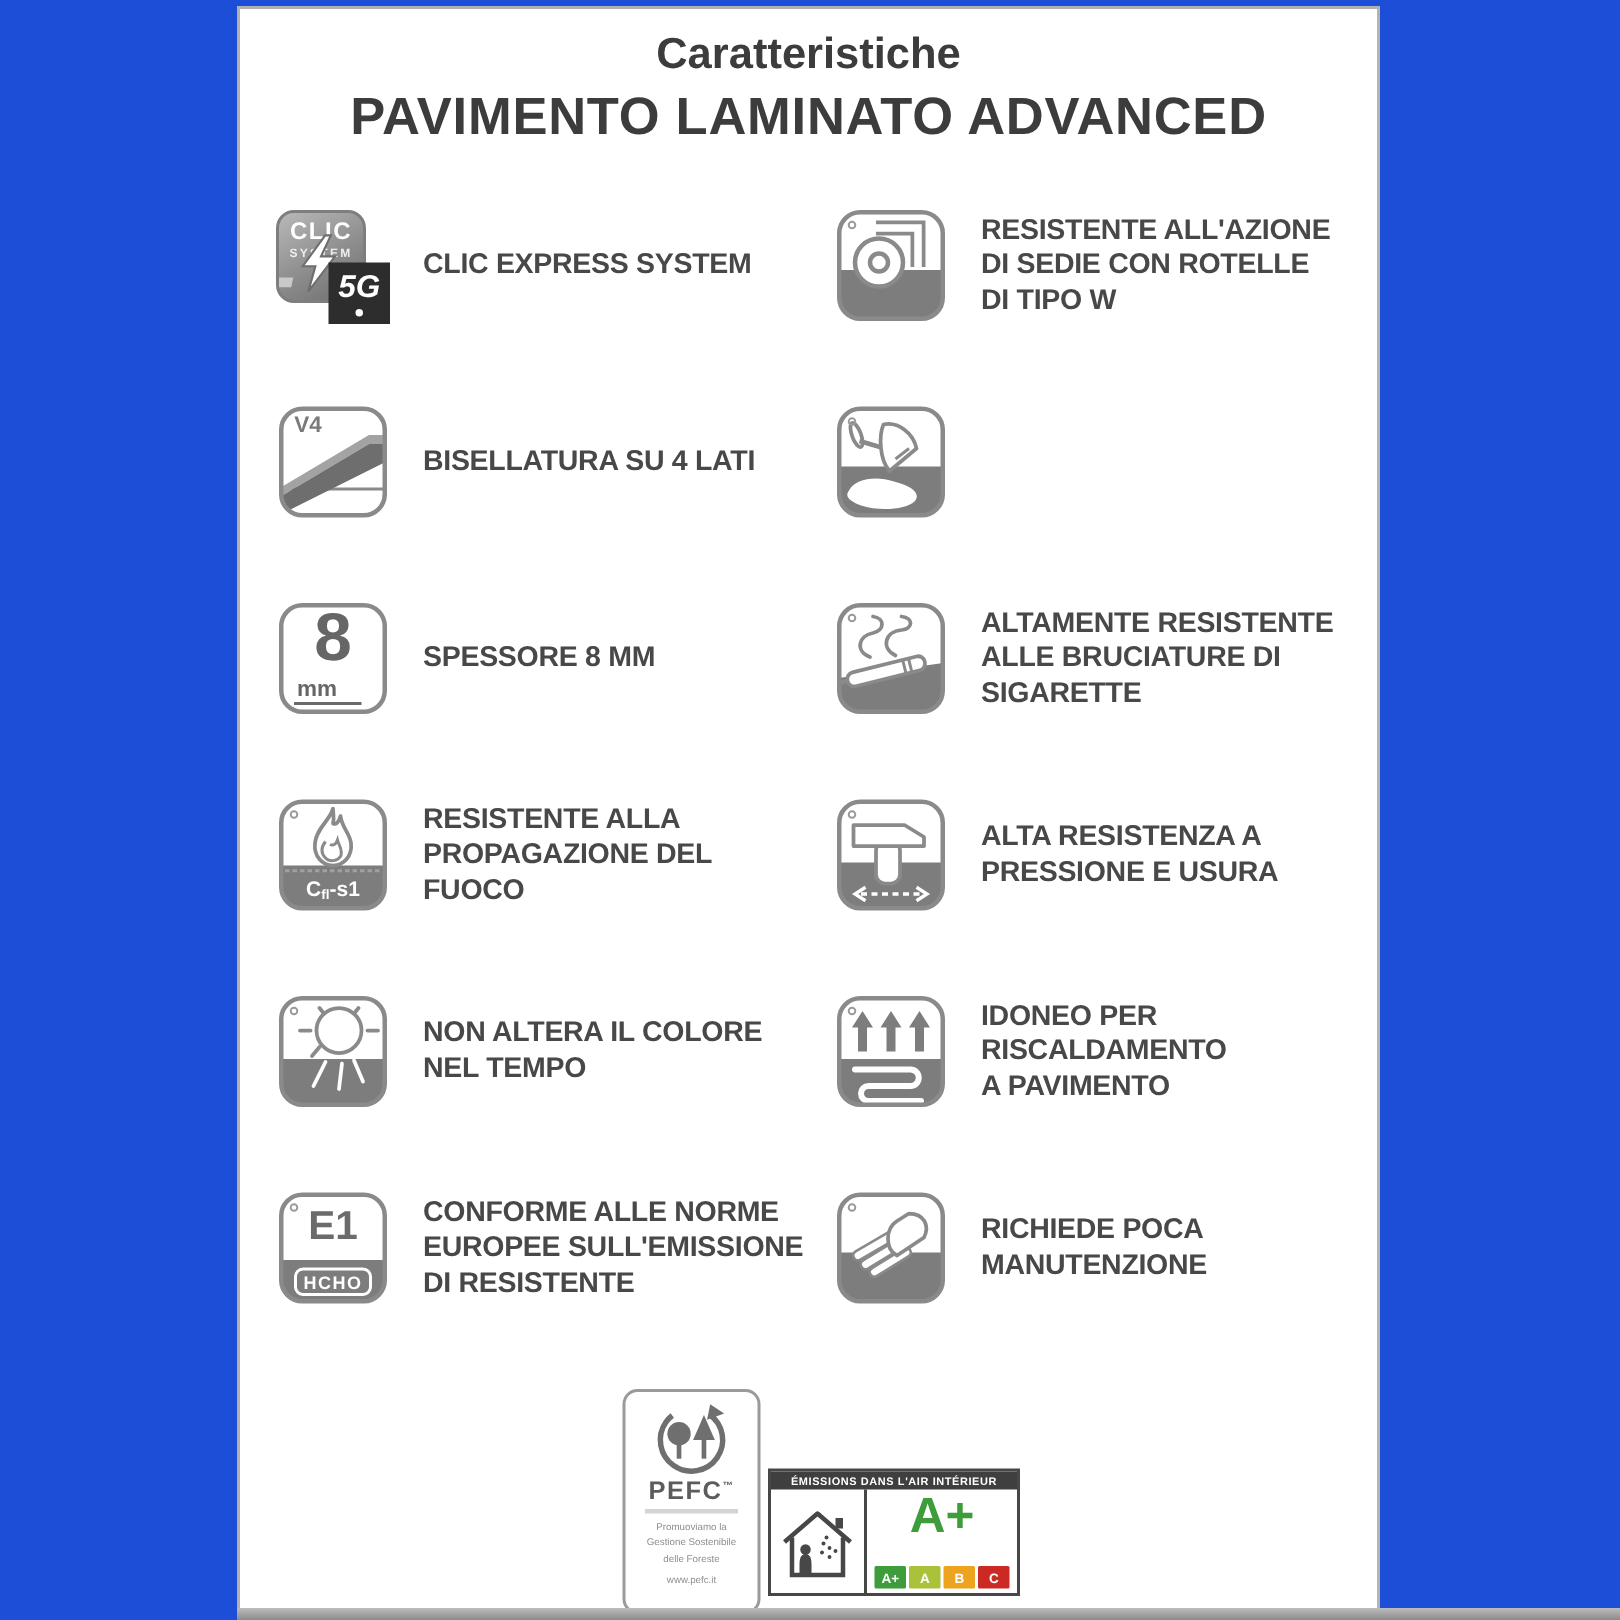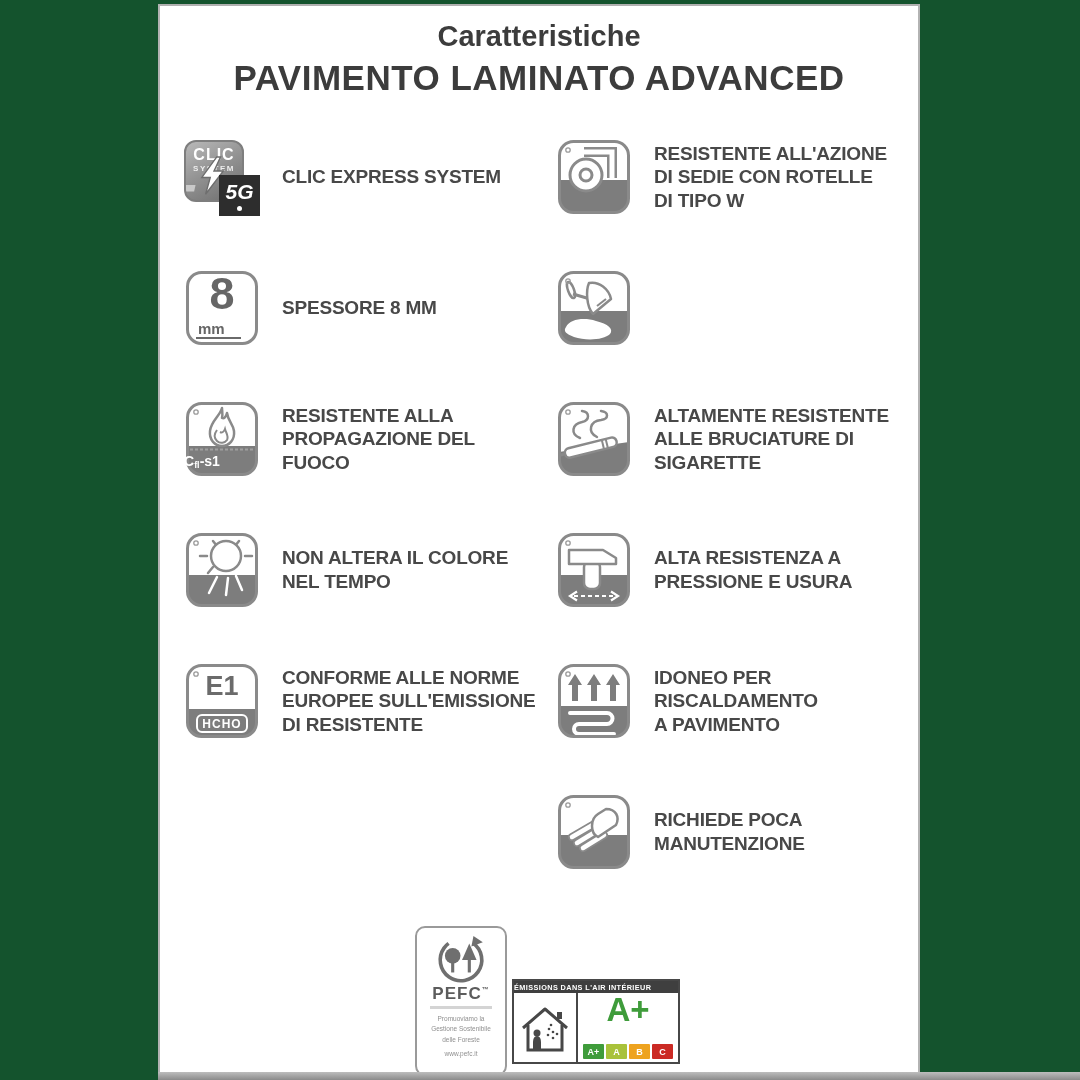--- a/index.html
+++ b/index.html
@@ -1,18 +1,18 @@
 <!DOCTYPE html>
 <html><head>
 <meta charset="utf-8">
 <style>
   * { margin:0; padding:0; box-sizing:border-box; }
   html,body { background:#fff; }
   .page {
-    position:relative; width:1080px; height:1080px; background:#14532d;
+    position:relative; width:1080px; height:1080px; background:#1d4ed8;
     overflow:hidden; font-family:"Liberation Sans", sans-serif; color:#474747;
   }
   .box {
     position:absolute; left:158px; top:4px; width:762px; height:1070px;
     background:#fff;
     border-left:2px solid #b3b3b3; border-right:2px solid #b3b3b3; border-top:2px solid #b0b0b0;
   }
   .bottom-rule {
     position:absolute; left:158px; right:0; top:1072px; height:8px;
     background:linear-gradient(#bdbdbd,#8b8b8b);
@@ -49,21 +49,21 @@
     background:#2d2d2d; border-radius:0; color:#fff;
     display:flex; flex-direction:column; align-items:center; justify-content:center;
   }
   .clic-5g .g5 { font-size:21px; font-weight:800; font-style:italic; }
   .dot5g { width:5px; height:5px; border-radius:50%; background:#fff; margin-top:2px; }
 
   
   .ov-v4   { left:16%; top:7px; font-size:15px; color:#7a7a7a; }
   .ov-8    { left:0; right:0; top:2px; text-align:center; font-size:45px; font-weight:800; color:#666; }
   .ov-mm   { left:12px; bottom:8px; font-size:15px; color:#666; border-bottom:2.5px solid #6a6a6a; padding:0 16px 1px 2px; }
-  .ov-cfl  { left:0; right:0; bottom:8px; text-align:left; color:#fff; font-size:14px; }
+  .ov-cfl  { left:0; right:0; bottom:8px; text-align:center; color:#fff; font-size:14px; }
   .ov-cfl .sub { font-size:9px; vertical-align:-2px; }
   .ov-e1   { left:0; right:0; top:11px; text-align:center; font-size:27px; font-weight:800; color:#6b6b6b; }
   .ov-hcho { left:0; right:0; bottom:10px; text-align:center; color:#fff; font-size:12px; font-weight:800; letter-spacing:1px;margin-top:24px; }
 
   
   .pefc {
     position:absolute; left:255px; top:920px; width:92px; height:150px;
     border:2px solid #9a9a9a; border-radius:10px; background:#fff;
     display:flex; flex-direction:column; align-items:center; padding-top:7px;
   }
@@ -72,21 +72,21 @@
   .pefc-cert { width:62px; height:3px; background:#d4d4d4; margin:4px 0 5px; }
   .pefc-tag { font-size:6.5px; color:#8f8f8f; text-align:center; line-height:1.6; white-space:pre-line; }
   .pefc-url { font-size:6.5px; color:#8f8f8f; margin-top:5px; }
 
   .airlabel {
     position:absolute; left:352px; top:973px; width:168px; height:85px;
     border:2.5px solid #474747; background:#fff; display:flex; flex-direction:column;
   }
   .air-head {
     background:#3f3f3f; color:#fff; font-size:7.3px; font-weight:700;
-    padding:3px 0 2px; letter-spacing:0.4px; line-height:1;
+    text-align:center; padding:3px 0 2px; letter-spacing:0.4px; line-height:1;
   }
   .air-body { flex:1; display:flex; }
   .air-house { width:64px; border-right:2.5px solid #474747; display:flex; align-items:center; justify-content:center; }
   .air-grade-cell { flex:1; display:flex; flex-direction:column; align-items:center; justify-content:space-between; padding:1px 0 3px; }
   .air-grade { font-size:33px; font-weight:800; color:#3f9c3b; line-height:0.95; }
   .air-scale { display:flex; gap:2px; }
   .air-scale .sq {
     width:21px; height:15px; display:flex; align-items:center; justify-content:center;
     color:#fff; font-size:9px; font-weight:800; border-radius:1px;
   }
@@ -115,20 +115,41 @@
             </svg>
           </div>
           <div class="clic-5g">
             <span class="g5">5G</span>
             <span class="dot5g"></span>
           </div>
         </div>
         <div class="label">CLIC EXPRESS SYSTEM</div>
       </div>
 
+      <div class="feature">
+        <div class="icon">
+          <svg class="frame" viewBox="0 0 76 78">
+            <defs>
+                <clipPath id="c2">
+                  <rect x="3.5" y="3.5" width="69" height="71" rx="14"></rect>
+                </clipPath>
+              </defs>
+            <rect x="3.5" y="3.5" width="69" height="71" rx="14" fill="#fff"></rect>
+            <g clip-path="url(#c2)">
+              <line x1="3" y1="57" x2="73" y2="57" stroke="#8a8a8a" stroke-width="2"></line>
+              <polygon points="3,56 62,21 73,21 73,27 62,27 3,62" fill="#a3a3a3"></polygon>
+              <polygon points="3,62 62,27 73,27 73,39 3,74" fill="#6e6e6e"></polygon>
+              <line x1="30" y1="66" x2="37" y2="62" stroke="#fff" stroke-width="2.5"></line>
+            </g>
+            <rect x="3.5" y="3.5" width="69" height="71" rx="14" fill="none" stroke="#8a8a8a" stroke-width="3"></rect>
+          </svg>
+          <div class="ov ov-v4">V4</div>
+        </div>
+        <div class="label">BISELLATURA SU 4 LATI</div>
+      </div>
 
       <div class="feature">
         <div class="icon">
           <svg class="frame" viewBox="0 0 76 78">
             <rect x="3.5" y="3.5" width="69" height="71" rx="14" fill="#fff" stroke="#8a8a8a" stroke-width="3"></rect>
           </svg>
           <div class="ov ov-8">8</div>
           <div class="ov ov-mm">mm</div>
         </div>
         <div class="label">SPESSORE 8 MM</div>

